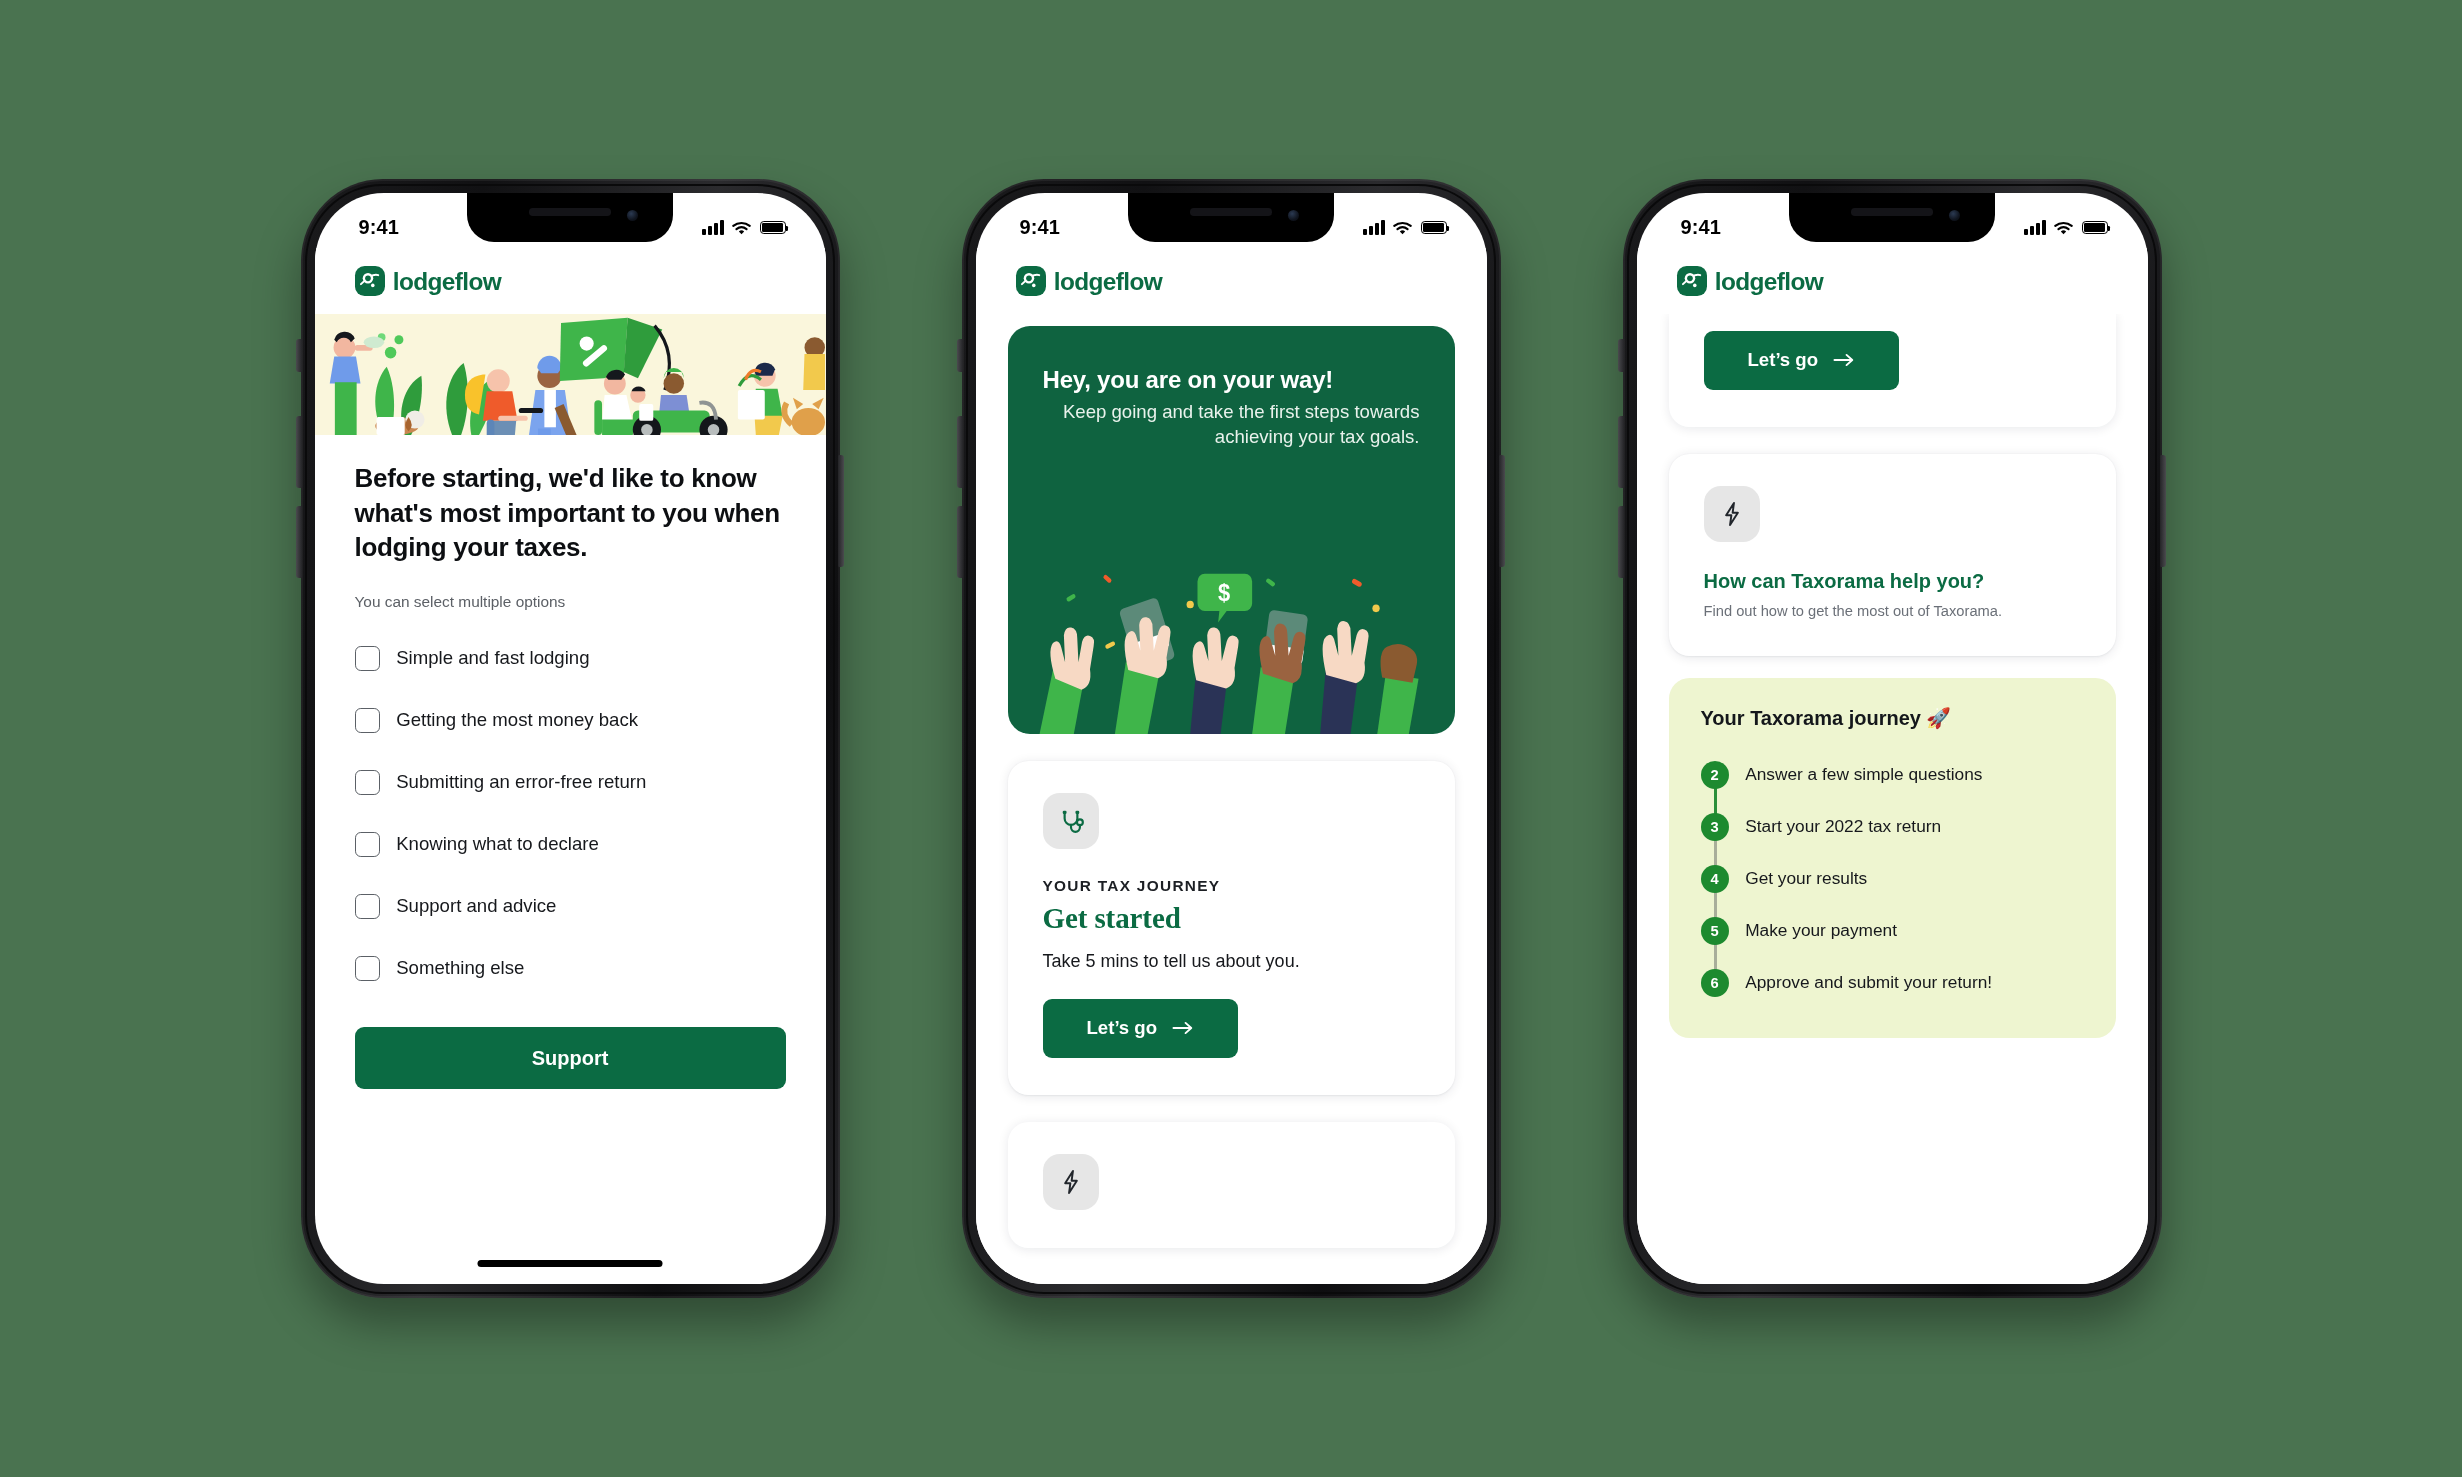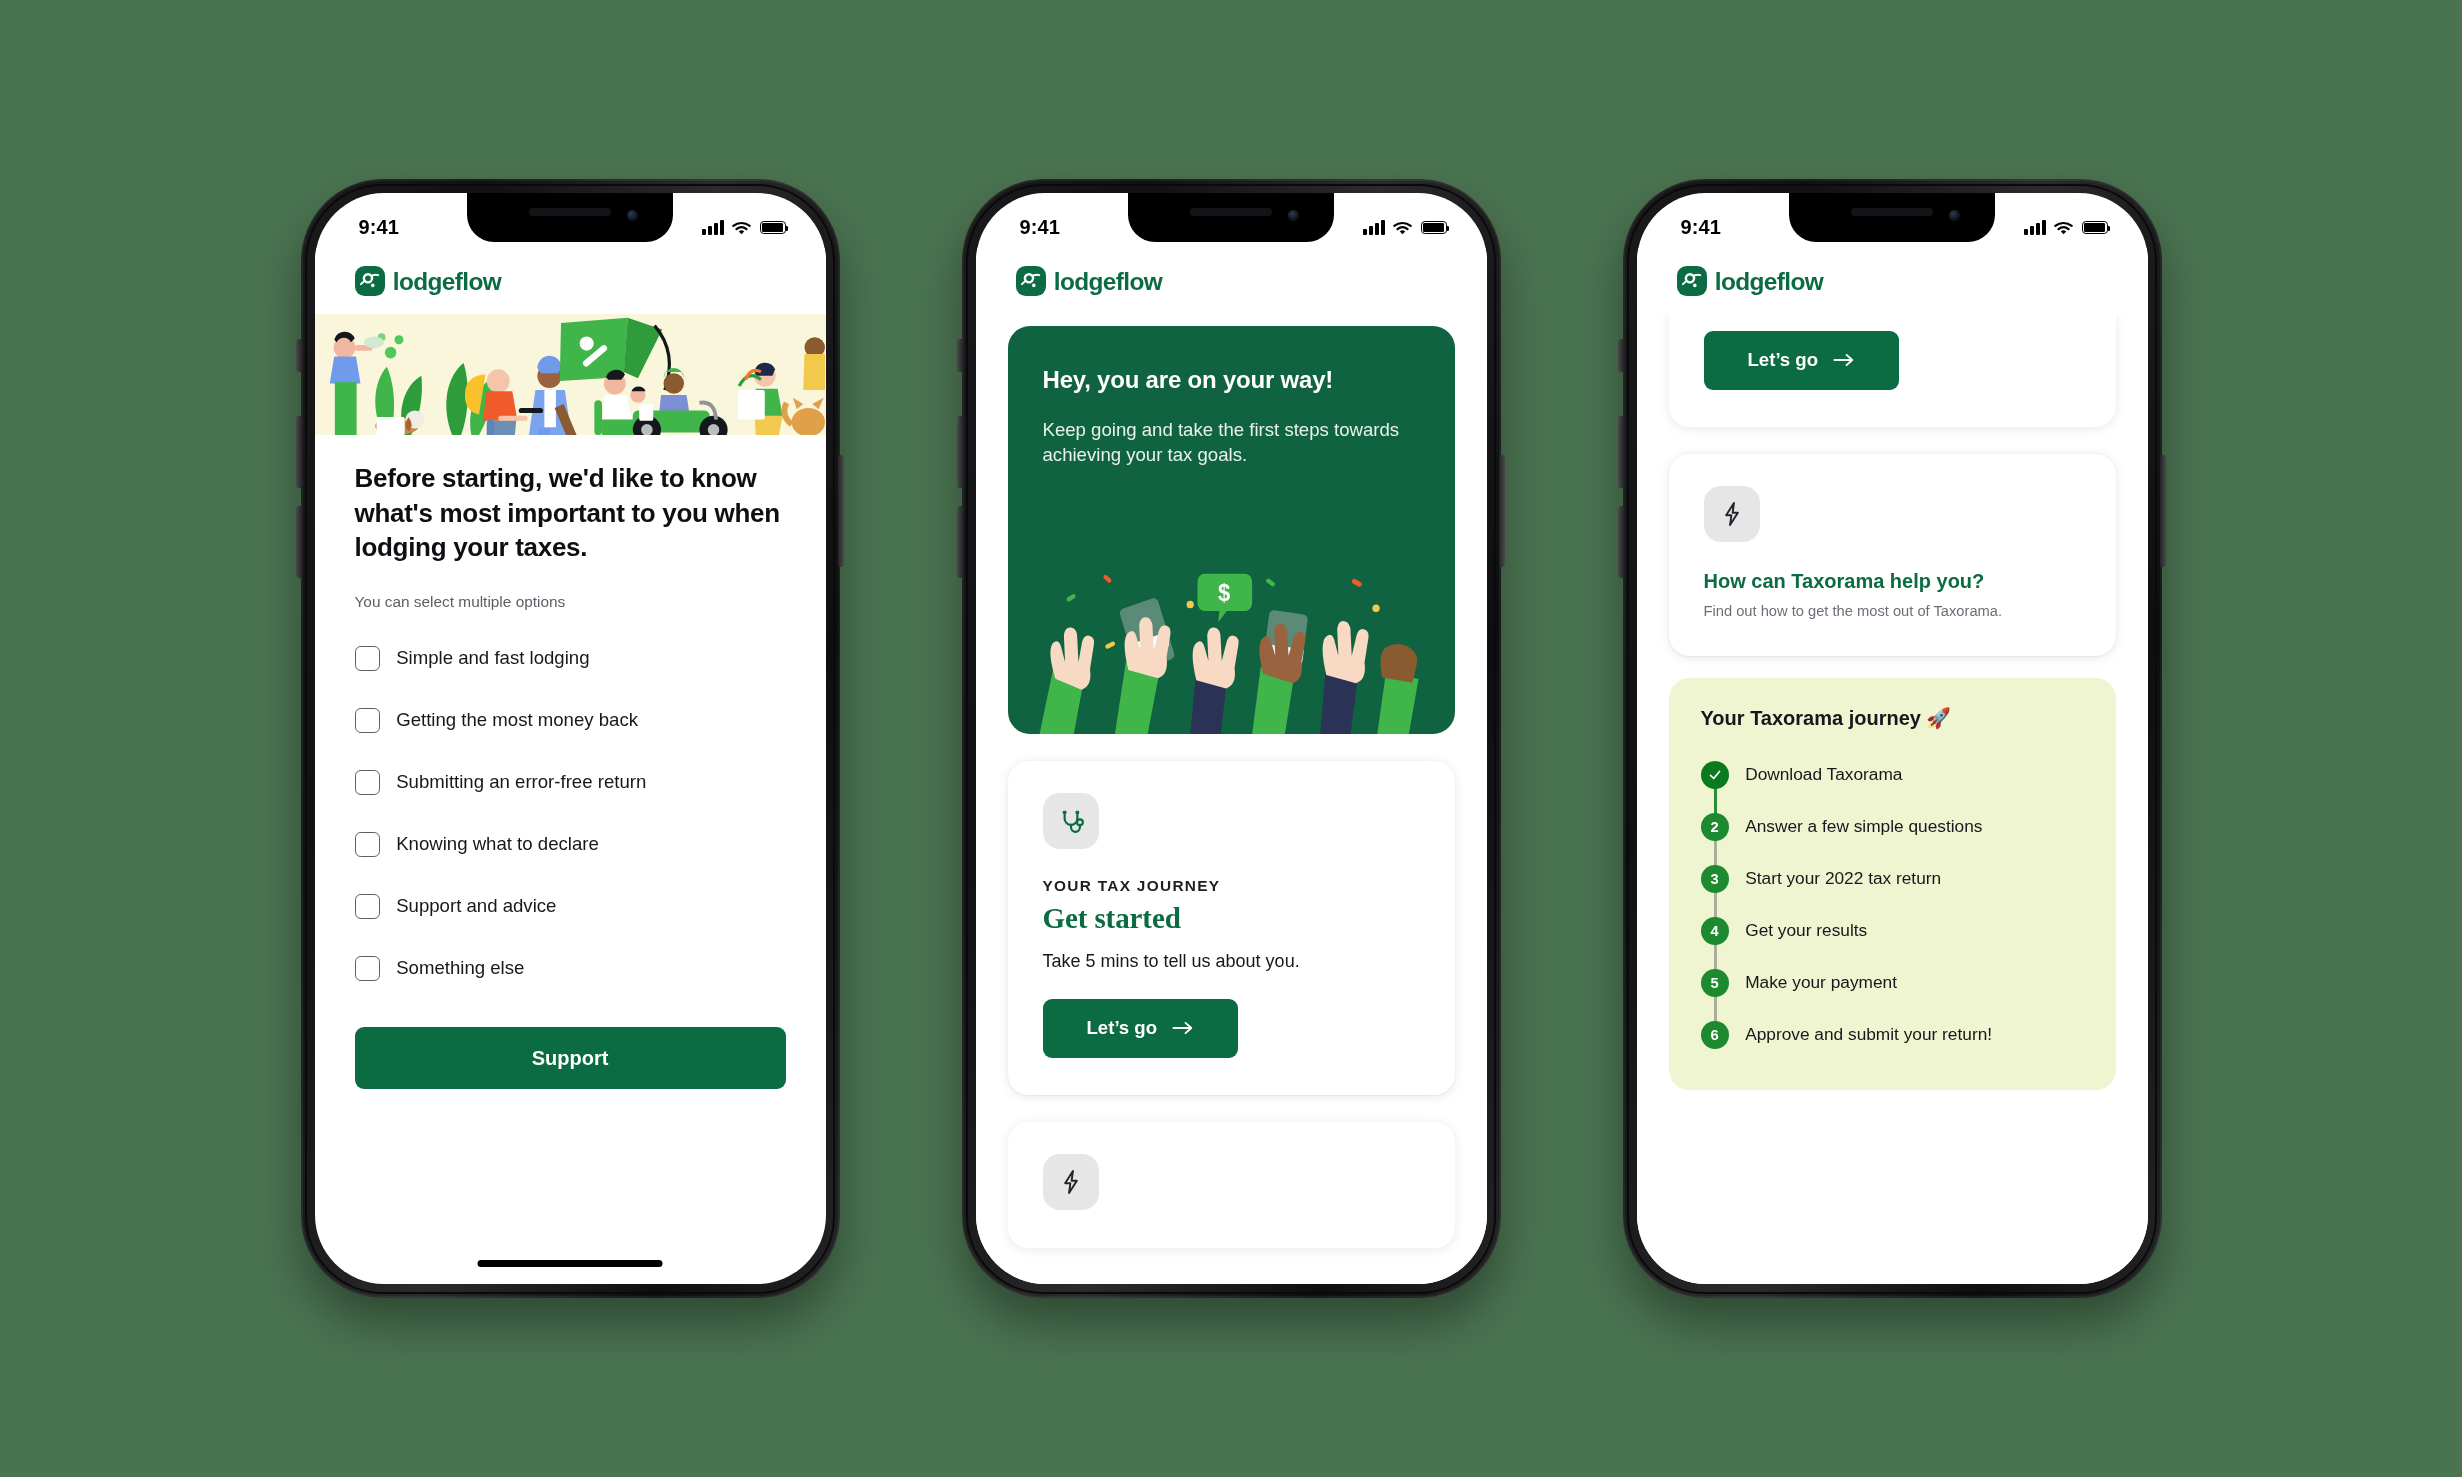--- a/index.html
+++ b/index.html
@@ -138,21 +138,21 @@
   
   .dash-body{ background:#fff; height:100%; position:relative; }
 
   .greet-card{
     margin: 11.5px 32px 0 32px;
     background:#0f6340; border-radius:22px;
     height:408px; position:relative; overflow:hidden;
     padding: 40px 35px 0 35px;
   }
   .greet-title{ color:#fff; font-size:24px; font-weight:700; letter-spacing:-0.2px; }
-  .greet-sub{ color:#e9f2ec; font-size:18.6px; line-height:1.38; margin-top:23px; max-width:385px; }
+  .greet-sub{ color:#e9f2ec; font-size:18.6px; line-height:1.38; margin-top:5px; max-width:385px;text-align:right; }
 
   .card{
     margin: 27px 32px 0 32px;
     background:#fff; border-radius:20.5px;
     box-shadow: 0 1.9px 10.3px rgba(16,24,40,.09), 0 0.6px 1.9px rgba(16,24,40,.06);
     padding: 32px 35px 37px 35px;
     position:relative;
   }
   .icon-chip{
     width:56px; height:56px; border-radius:16.7px; background:#e6e6e6;
@@ -578,28 +578,20 @@
           <div class="card-title-green">How can Taxorama help you?</div>
           <div class="card-sub-gray">Find out how to get the most out of Taxorama.</div>
         </div>
 
         <div class="journey">
           <div class="journey-h">Your Taxorama journey 🚀</div>
           <div class="steps">
             <div class="rail"></div>
             <div class="rail-on"></div>
 
-            <div class="step">
-              <div class="dot done">
-                <svg width="14" height="14" viewBox="0 0 22 22">
-                  <path d="M4 11.5 l5 5 l9 -11" stroke="#fff" stroke-width="2.6" fill="none" stroke-linecap="round" stroke-linejoin="round"></path>
-                </svg>
-              </div>
-              <div class="step-label">Download Taxorama</div>
-            </div>
 
             <div class="step">
               <div class="dot">2</div>
               <div class="step-label">Answer a few simple questions</div>
             </div>
 
             <div class="step">
               <div class="dot">3</div>
               <div class="step-label">Start your 2022 tax return</div>
             </div>

